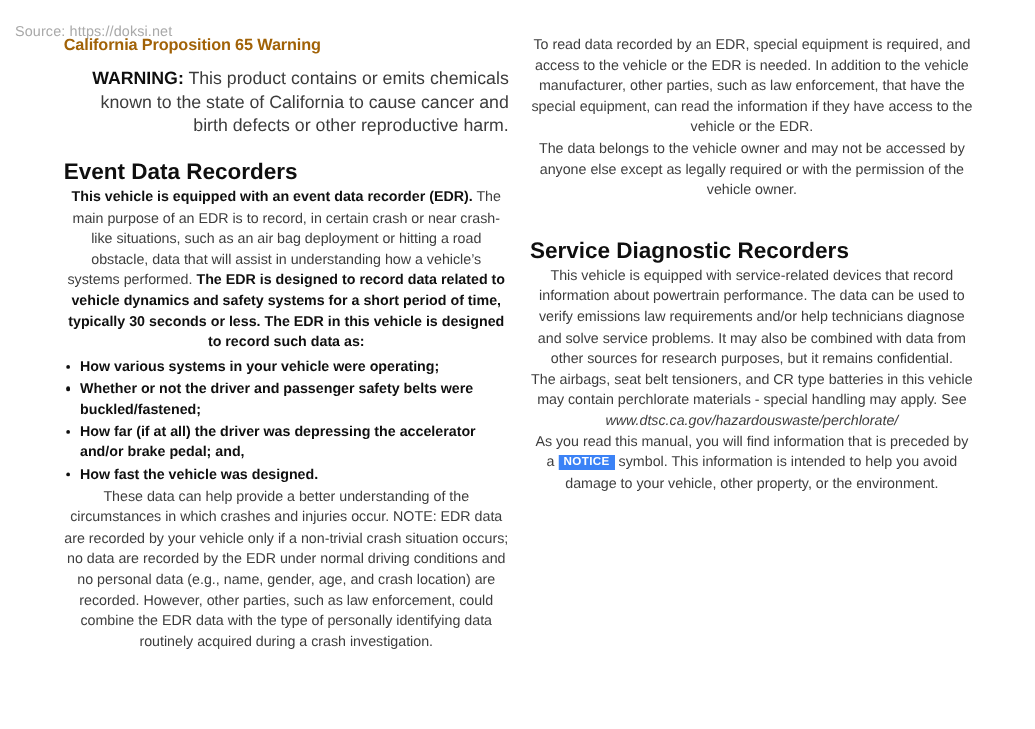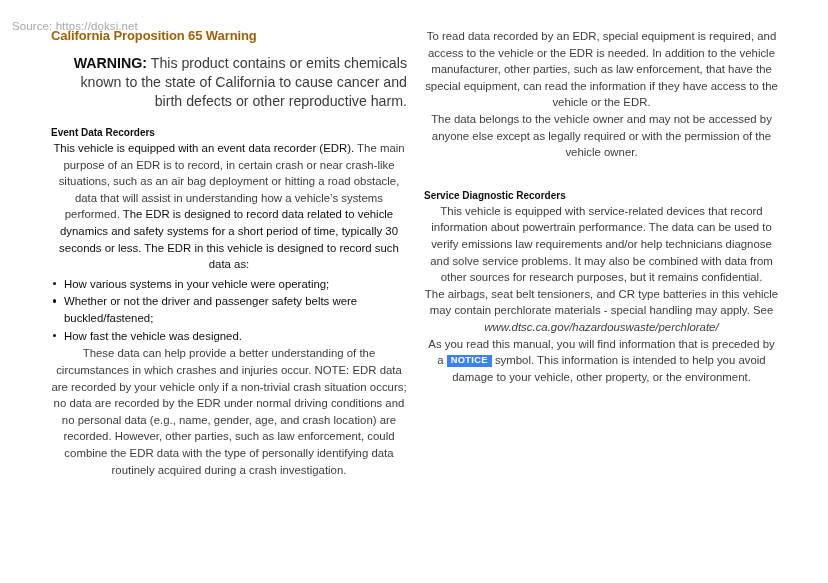--- a/index.html
+++ b/index.html
@@ -52,54 +52,54 @@
     line-height: 1.34;
     color: #3c3c3c;
     margin: 0 0 16px 0;
     text-align: right;
   }
   .warning-block .lead {
     font-weight: bold;
     color: #0f0f0f;
   }
   .section-head {
-    font-size: 10px;
+    font-size: 18px;
     font-weight: bold;
     color: #0f0f0f;
     margin: 0 0 2px 0;
   }
   .section-head.spaced {
     margin-top: 29px;
   }
   p.body {
     font-size: 11.4px;
     line-height: 1.455;
     color: #3d3d3d;
     margin: 0 0 0 0;
     text-align: center;
   }
   p.body + p.body {
   }
   .b {
-    font-weight: normal;
+    font-weight: bold;
     color: #0f0f0f;
   }
   .it {
     font-style: italic;
   }
   ul.bullets {
     list-style: none;
     margin: 3px 0 0 0;
     padding: 0;
   }
   ul.bullets li {
     position: relative;
     padding-left: 13px;
     font-size: 11.4px;
-    font-weight: normal;
+    font-weight: bold;
     color: #0f0f0f;
     line-height: 1.46;
     margin-bottom: 1px;
   }
   ul.bullets li .dot {
     position: absolute;
     left: 2px;
     top: 6px;
     width: 3.2px;
     height: 3.2px;
@@ -134,20 +134,21 @@
 
     <p class="warning-block"><span class="lead">WARNING:</span><span> This product contains or emits chemicals known to the state of California to cause cancer and birth defects or other reproductive harm.</span></p>
 
     <h2 class="section-head">Event Data Recorders</h2>
 
     <p class="body"><span class="b">This vehicle is equipped with an event data recorder (EDR).</span><span> The main purpose of an EDR is to record, in certain crash or near crash-like situations, such as an air bag deployment or hitting a road obstacle, data that will assist in understanding how a vehicle’s systems performed. </span><span class="b">The EDR is designed to record data related to vehicle dynamics and safety systems for a short period of time, typically 30 seconds or less. The EDR in this vehicle is designed to record such data as:</span></p>
 
     <ul class="bullets">
       <li><span class="dot"></span><span>How various systems in your vehicle were operating;</span></li>
       <li><span class="dot"></span><span>Whether or not the driver and passenger safety belts were buckled/fastened;</span></li>
+      <li><span class="dot"></span><span>How far (if at all) the driver was depressing the accelerator and/or brake pedal; and,</span></li>
       <li><span class="dot"></span><span>How fast the vehicle was designed.</span></li>
     </ul>
 
     <p class="body after-list">These data can help provide a better understanding of the circumstances in which crashes and injuries occur. NOTE: EDR data are recorded by your vehicle only if a non-trivial crash situation occurs; no data are recorded by the EDR under normal driving conditions and no personal data (e.g., name, gender, age, and crash location) are recorded. However, other parties, such as law enforcement, could combine the EDR data with the type of personally identifying data routinely acquired during a crash investigation.</p>
 
   </div>
 
   <div class="col col-right">
 
     <p class="body">To read data recorded by an EDR, special equipment is required, and access to the vehicle or the EDR is needed. In addition to the vehicle manufacturer, other parties, such as law enforcement, that have the special equipment, can read the information if they have access to the vehicle or the EDR.</p>

